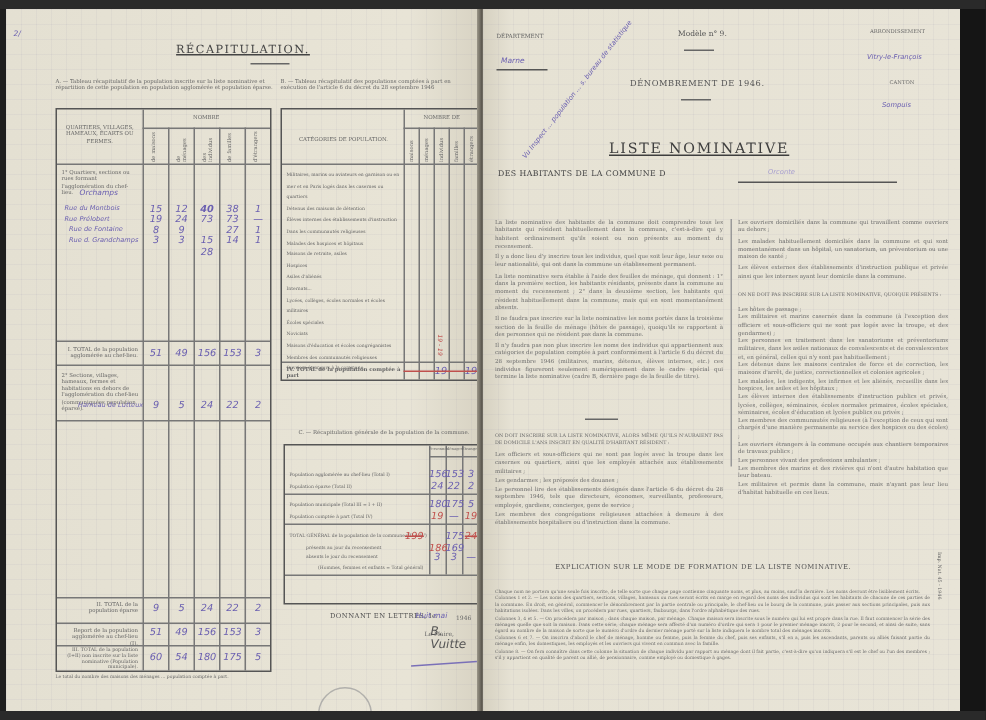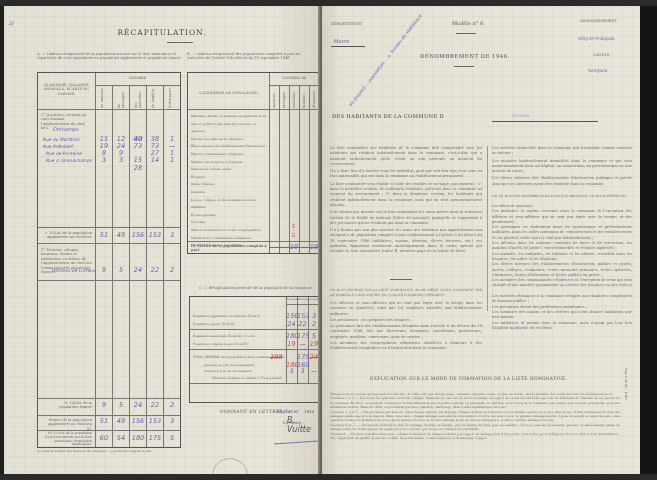--- a/index.html
+++ b/index.html
@@ -8,21 +8,21 @@
   .page{position:absolute;top:0;height:468px;background:#e6e2d4;overflow:hidden;}
   .page.left{left:4px;width:316px;background:linear-gradient(90deg,#e4e0d2 0%,#e8e4d6 85%,#d8d3c3 100%);}
   .page.right{left:322px;width:318px;background:linear-gradient(90deg,#d6d1c1 0%,#e6e2d4 6%,#e8e4d7 100%);}
   .spine{position:absolute;left:318px;top:0;width:6px;height:468px;background:linear-gradient(90deg,#9c978a,#5f5b52,#9c978a);}
   .grid{position:absolute;inset:0;background-image:linear-gradient(rgba(140,140,170,.08) 1px,transparent 1px),linear-gradient(90deg,rgba(140,140,170,.08) 1px,transparent 1px);background-size:10px 10px;pointer-events:none;}
   .abs{position:absolute;}
   .tiny{font-size:3.6px;line-height:4.4px;color:#666;}
   .small{font-size:4.6px;line-height:5.6px;color:#555;}
   .hand{font-family:"DejaVu Sans",sans-serif;font-style:italic;color:#6a5fb0;}
   .red{color:#c0504d;}
-  .title-main{font-size:9px;letter-spacing:1px;color:#444;}
+  .title-main{font-size:9px;letter-spacing:1px;color:#444;text-decoration:underline;}
   .rule{position:absolute;height:1px;background:#666;}
   .tbl{position:absolute;border:1.5px solid #555;}
   .vline{position:absolute;width:1px;background:#777;}
   .hline{position:absolute;height:1px;background:#777;}
   .num{position:absolute;font-size:6.5px;text-align:center;width:22px;}
   .col-hdr{position:absolute;font-size:3.5px;color:#666;writing-mode:vertical-rl;transform:rotate(180deg);}
   .para{position:absolute;font-size:3.7px;line-height:5.3px;color:#6b6b6b;text-align:justify;}
   .stamp{position:absolute;border:1px solid #9a9a9a;border-radius:50%;opacity:.7;}
 </style>
 </head>
@@ -270,20 +270,21 @@
     <div class="abs tiny" style="left:258px;top:13px;font-size:3.5px;">ARRONDISSEMENT</div>
     <div class="abs hand" style="left:256px;top:30px;font-size:4.5px;">Vitry-le-François</div>
     <div class="abs tiny" style="left:271px;top:47px;font-size:3.5px;">CANTON</div>
     <div class="abs hand" style="left:266px;top:62px;font-size:4.5px;">Sompuis</div>
 
     <div class="abs small" style="left:98px;top:48px;font-size:5.5px;letter-spacing:.4px;">DÉNOMBREMENT DE 1946.</div>
     <div class="rule" style="left:132px;top:60px;width:20px;"></div>
 
     <div class="abs hand" style="left:0px;top:55px;font-size:4.5px;transform:rotate(-52deg);transform-origin:left top;width:120px;top:98px;left:26px;">Vu Inspect ... population ... s. bureau de statistique</div>
 
+    <div class="abs title-main" style="left:84px;top:88px;font-size:9.5px;letter-spacing:1.2px;color:#3e3e3e;">LISTE NOMINATIVE</div>
     <div class="abs small" style="left:10px;top:108px;font-size:5.2px;letter-spacing:.3px;color:#444;">DES HABITANTS DE LA COMMUNE D</div>
     <div class="abs hand" style="left:190px;top:107px;font-size:4.5px;color:#a79ecf;">Orconte</div>
     <div class="rule" style="left:170px;top:115px;width:106px;background:#555;"></div>
 
     <div class="para" style="left:8px;top:140px;width:152px;">
       <p style="margin:0 0 2px 0">La liste nominative des habitants de la commune doit comprendre tous les habitants qui résident habituellement dans la commune, c'est-à-dire qui y habitent ordinairement qu'ils soient ou non présents au moment du recensement.</p>
       <p style="margin:0 0 2px 0">Il y a donc lieu d'y inscrire tous les individus, quel que soit leur âge, leur sexe ou leur nationalité, qui ont dans la commune un établissement permanent.</p>
       <p style="margin:0 0 2px 0">La liste nominative sera établie à l'aide des feuilles de ménage, qui donnent : 1° dans la première section, les habitants résidants, présents dans la commune au moment du recensement ; 2° dans la deuxième section, les habitants qui résident habituellement dans la commune, mais qui en sont momentanément absents.</p>
       <p style="margin:0 0 2px 0">Il ne faudra pas inscrire sur la liste nominative les noms portés dans la troisième section de la feuille de ménage (hôtes de passage), quoiqu'ils se rapportent à des personnes qui ne résident pas dans la commune.</p>
       <p style="margin:0 0 2px 0">Il n'y faudra pas non plus inscrire les noms des individus qui appartiennent aux catégories de population comptée à part conformément à l'article 6 du décret du 28 septembre 1946 (militaires, marins, détenus, élèves internes, etc.) ces individus figureront seulement numériquement dans le cadre spécial qui termine la liste nominative (cadre B, dernière page de la feuille de titre).</p>

